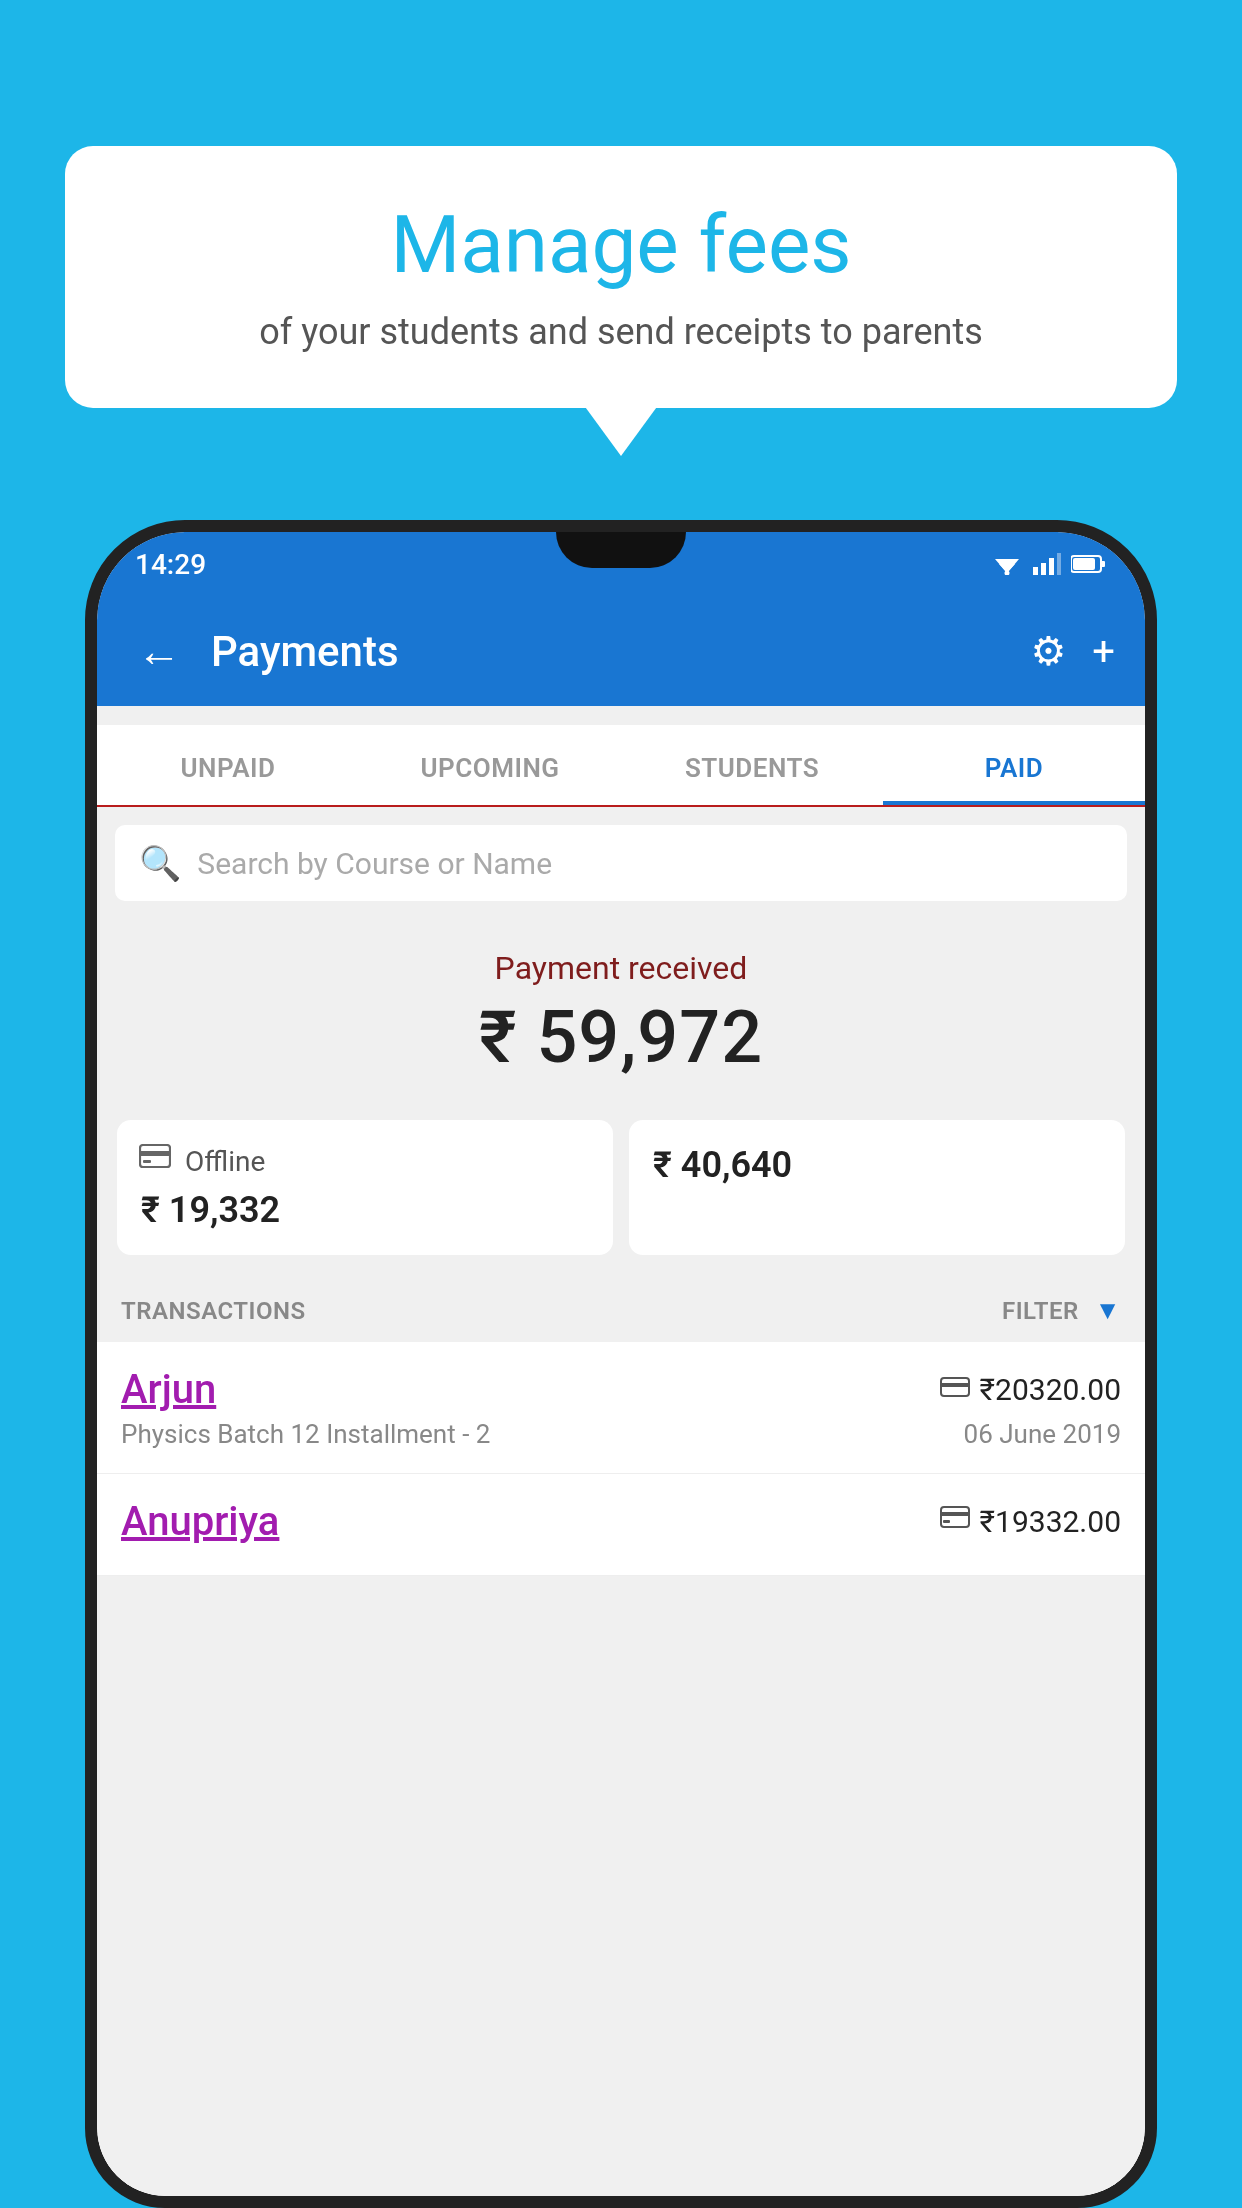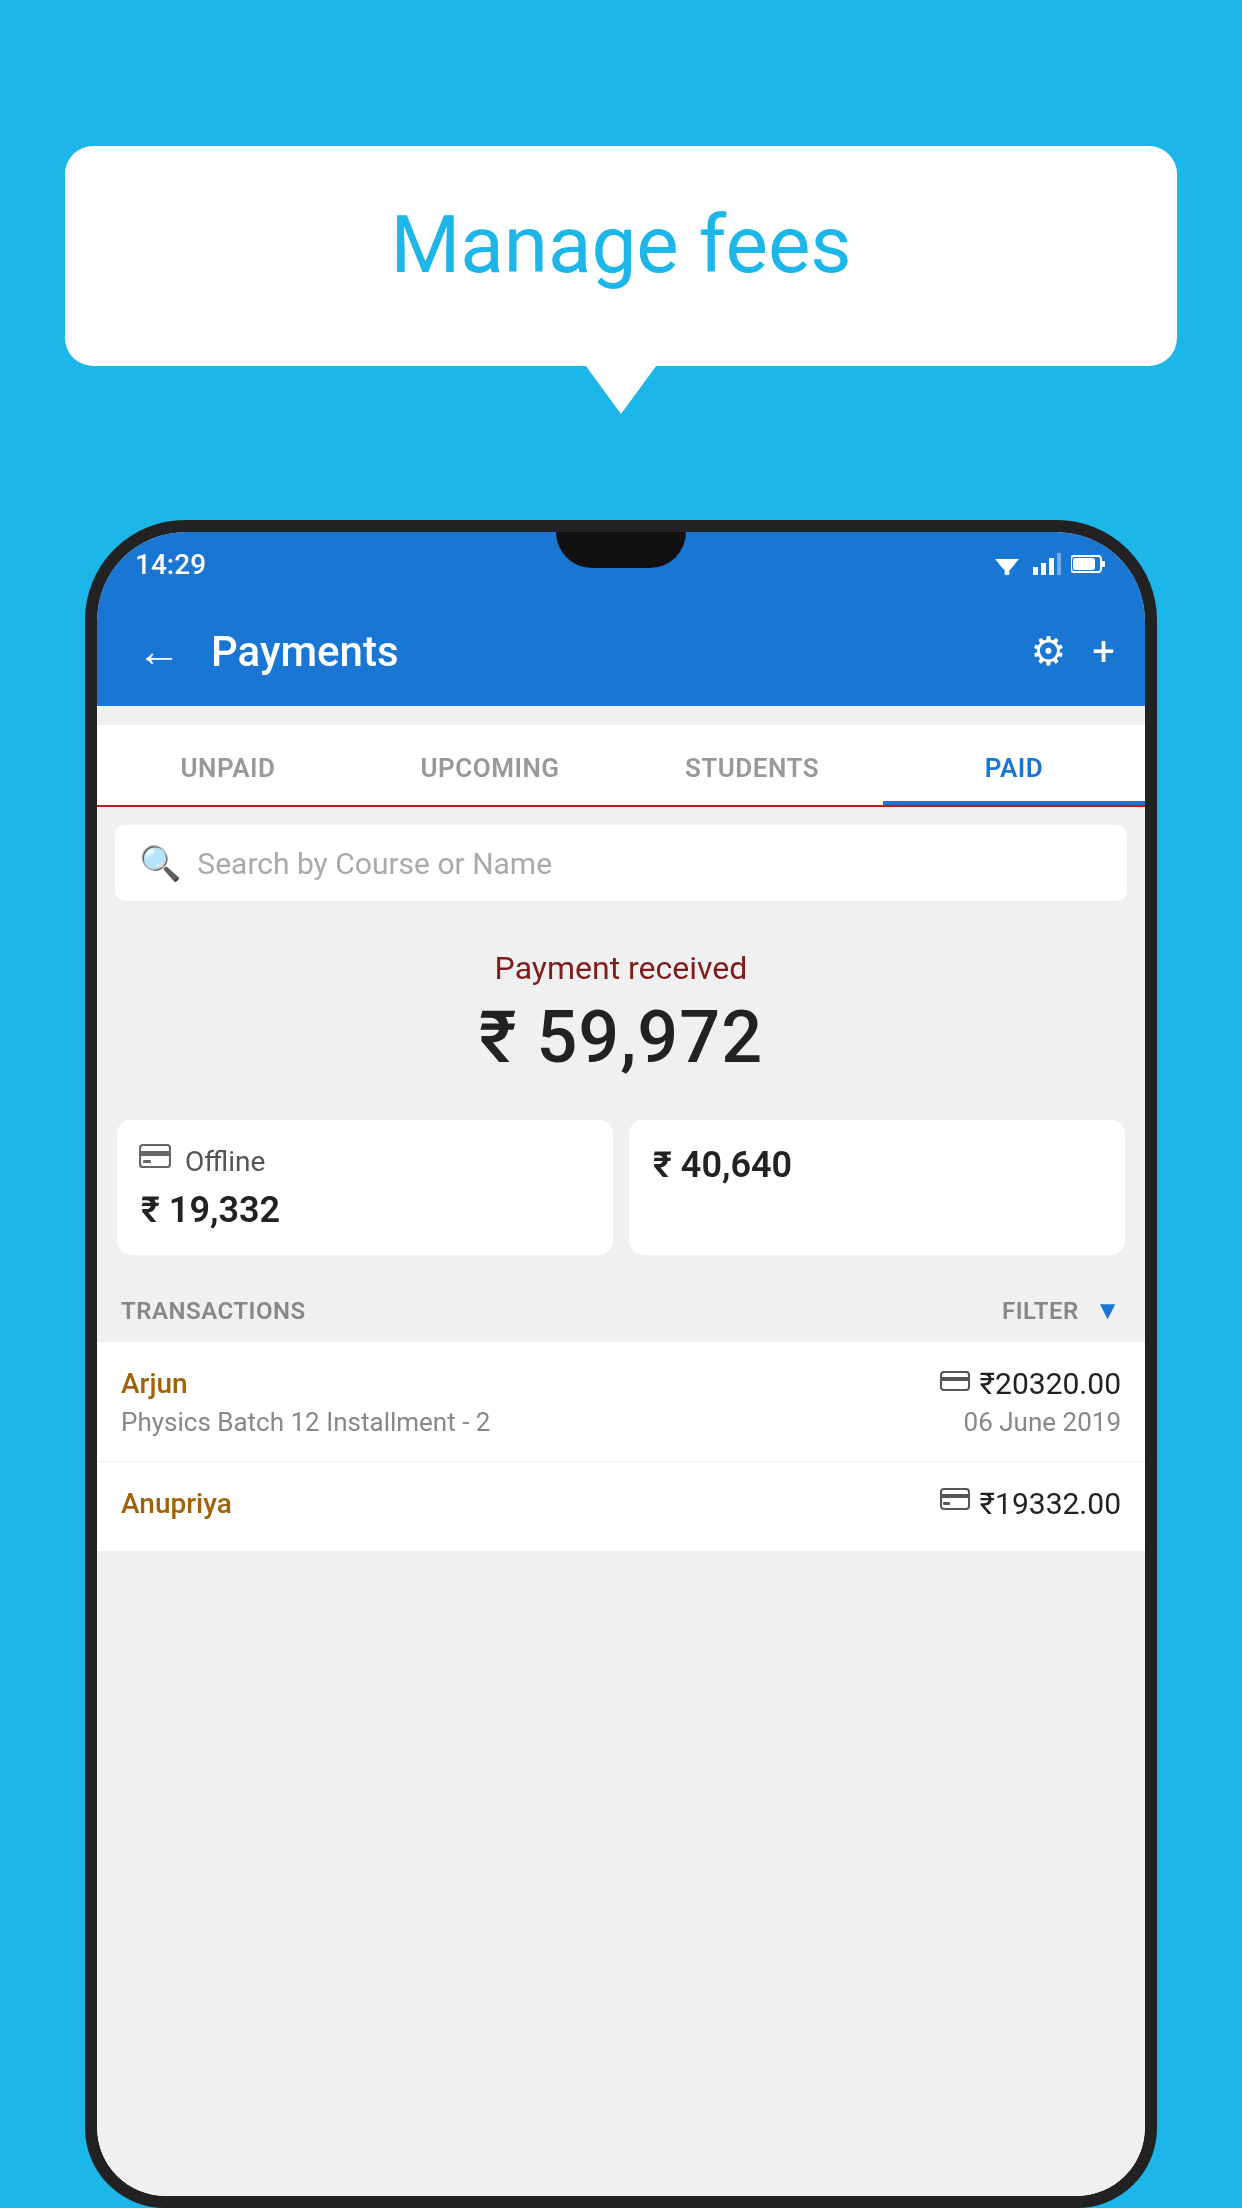--- a/index.html
+++ b/index.html
@@ -313,23 +313,24 @@
     }
 
     .transaction-row-1 {
       display: flex;
       justify-content: space-between;
       align-items: center;
       margin-bottom: 6px;
     }
 
     .transaction-name {
-      font-size: 28px;
+      font-size: 40px;
       font-weight: 500;
-      color: #a16207;
+      color: #a21caf;
+      text-decoration: underline;
     }
 
     .transaction-amount-wrap {
       display: flex;
       align-items: center;
       gap: 10px;
     }
 
     .transaction-type-icon {
       font-size: 26px;
@@ -367,20 +368,21 @@
       display: flex;
       flex-direction: column;
     }
   </style>
 </head>
 <body>
 
 <div class="speech-bubble-container">
   <div class="speech-bubble">
     <div class="bubble-title">Manage fees</div>
+    <div class="bubble-subtitle">of your students and send receipts to parents</div>
   </div>
 </div>
 
 <div class="phone-frame">
   <div class="phone-screen">
 
     <div class="status-bar">
       <div class="notch"></div>
       <span class="status-time">14:29</span>
       <div class="status-icons">

